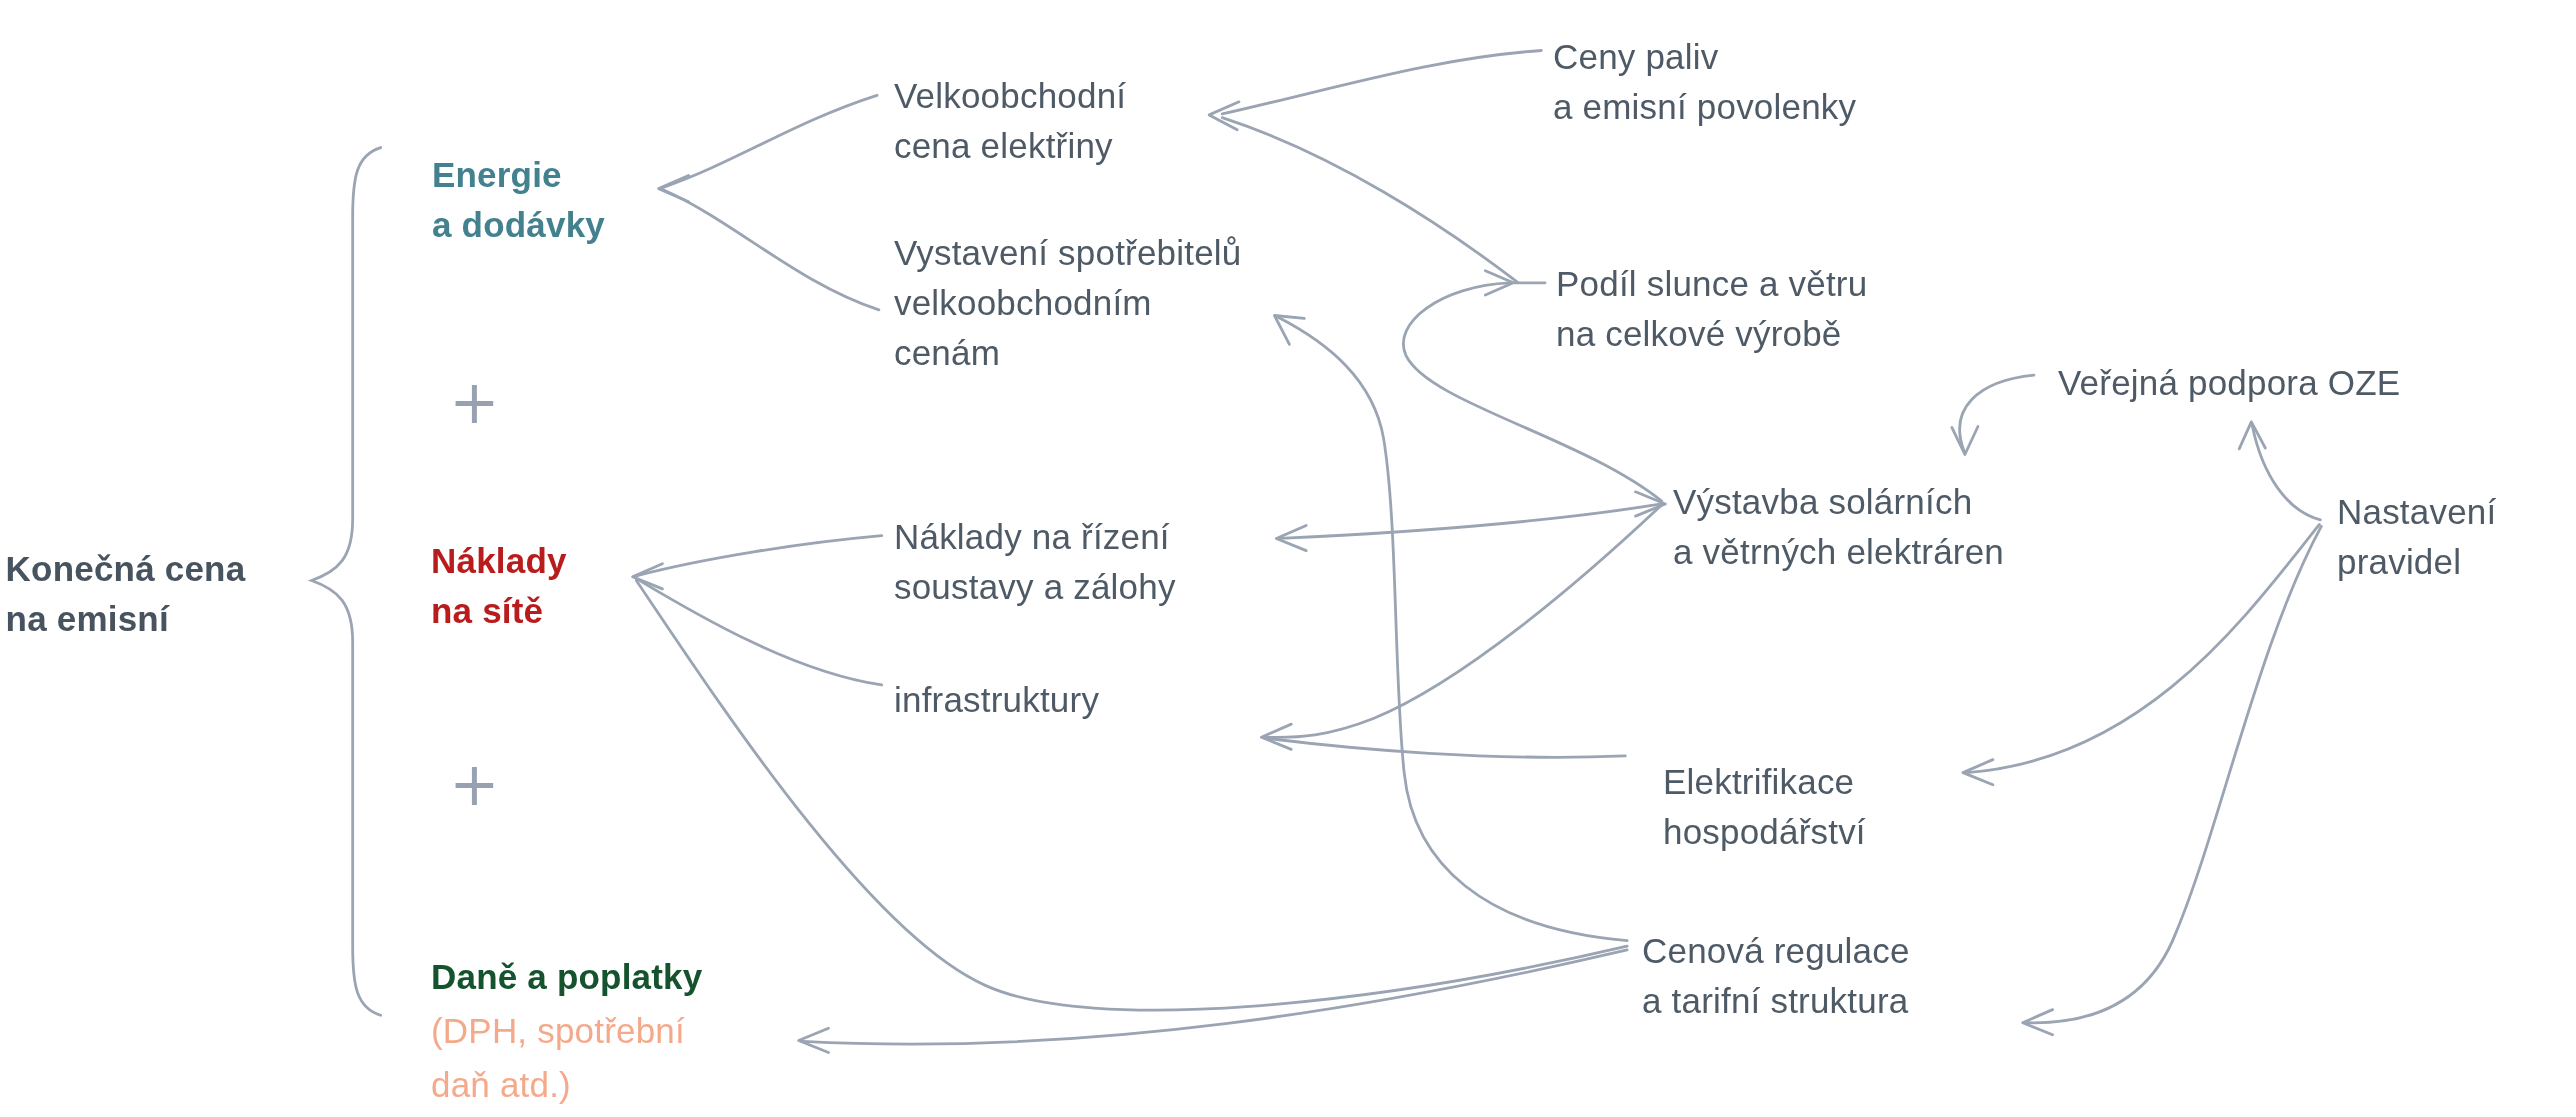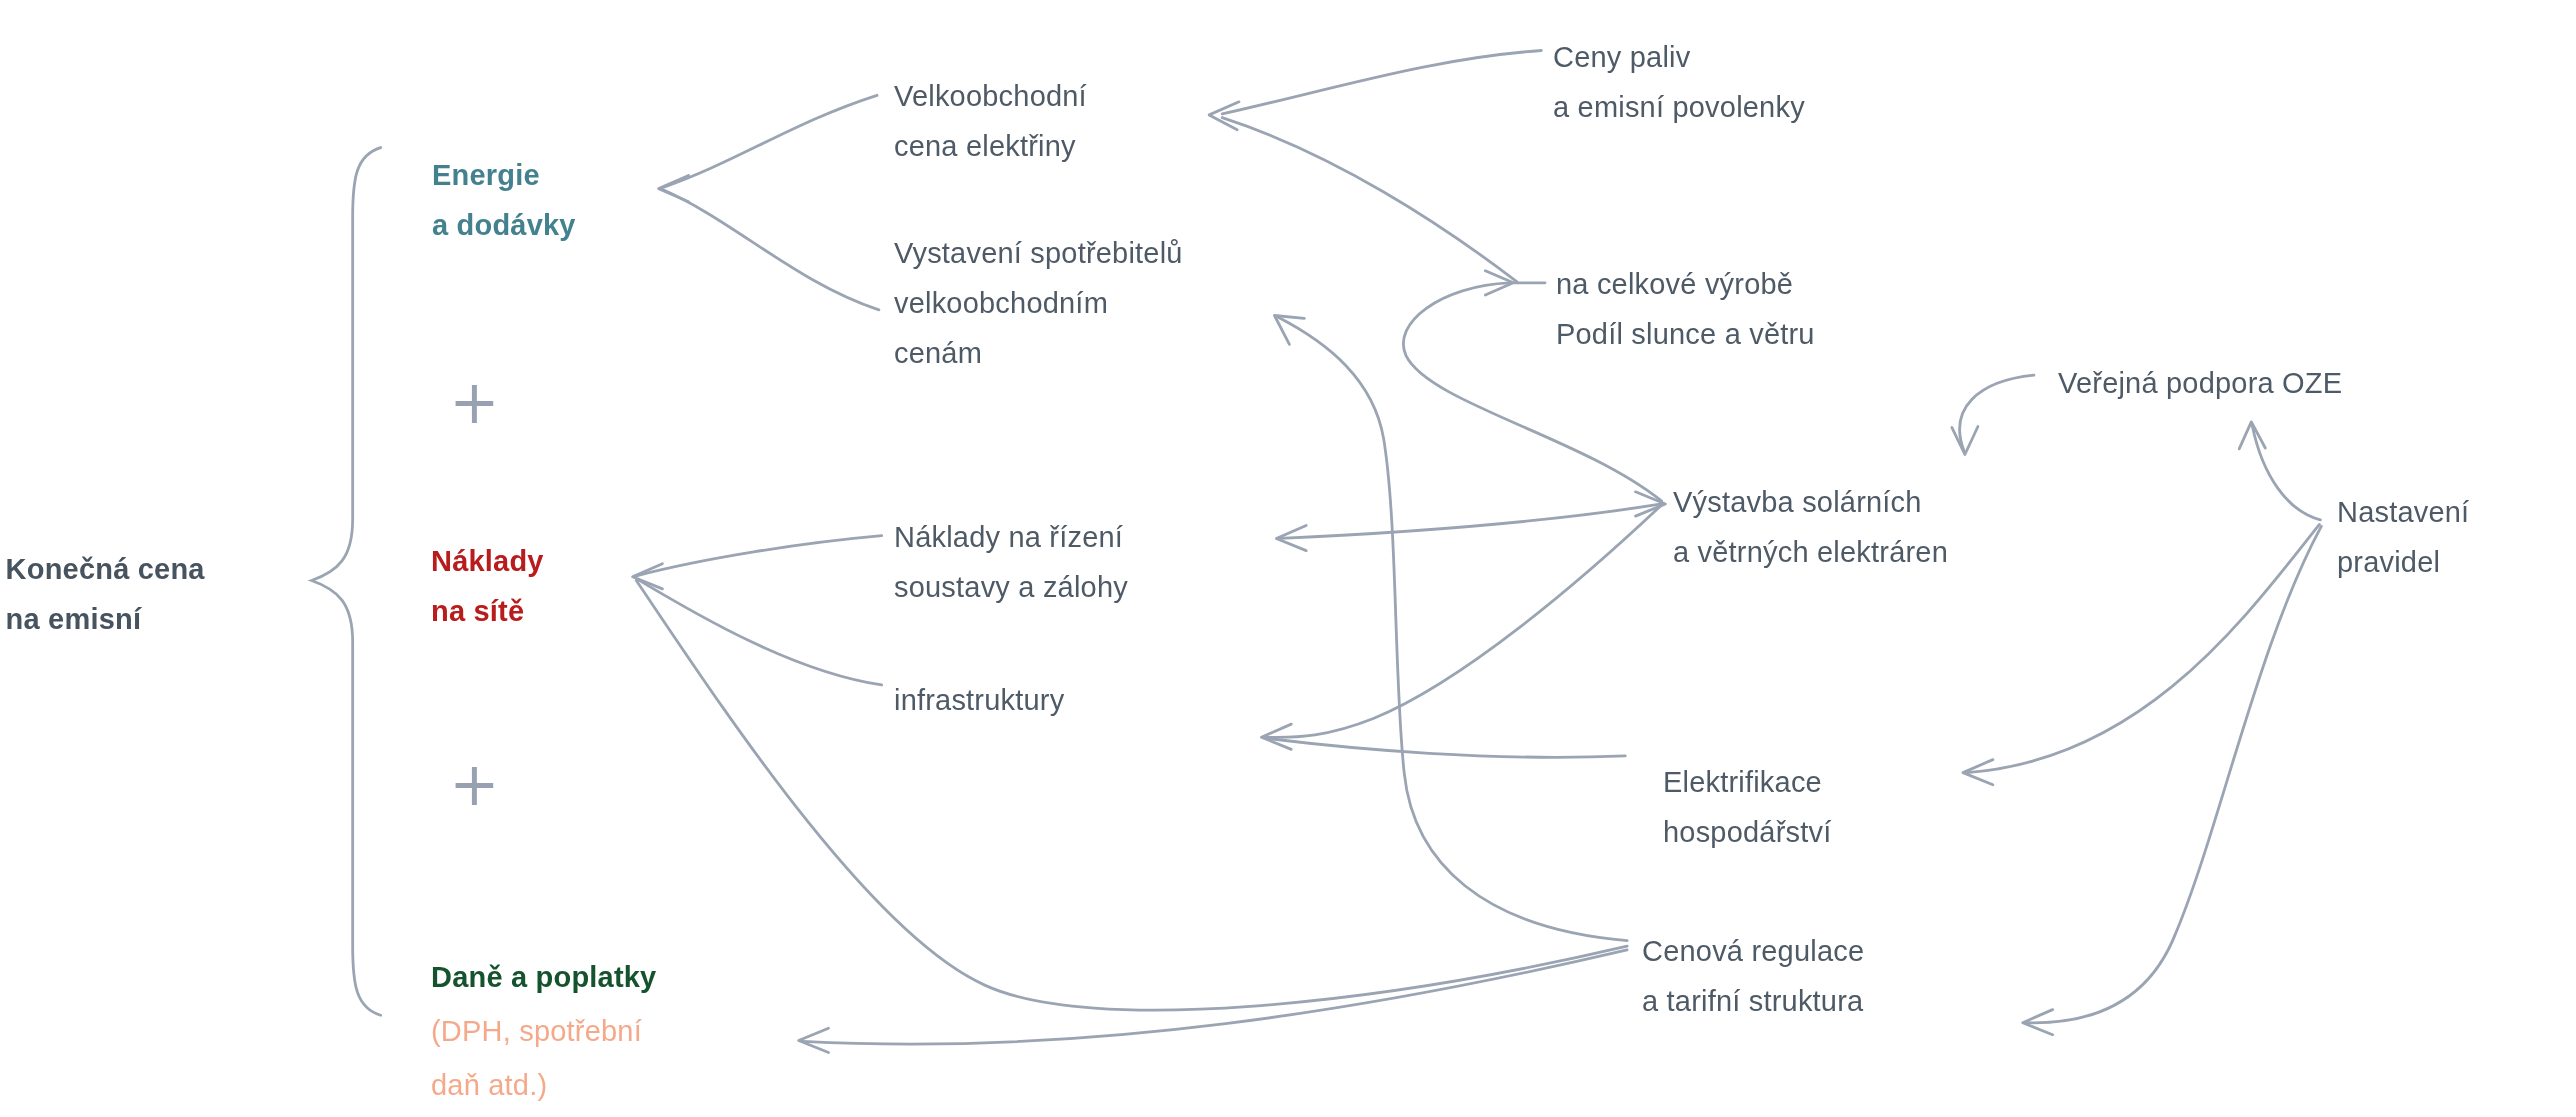--- a/index.html
+++ b/index.html
@@ -5,21 +5,21 @@
   html,body{margin:0;padding:0;background:#ffffff;}
   .stage{
     position:relative;
     width:2576px;height:1118px;
     background:#ffffff;
     font-family:"Liberation Sans","DejaVu Sans",sans-serif;
     overflow:hidden;
   }
   .node{
     position:absolute;
-    font-size:29px;
+    font-size:35px;
     line-height:50px;
     color:#4e5a66;
     white-space:nowrap;
     letter-spacing:0.2px;
   }
   .node span{display:block;}
   .bold{font-weight:bold;}
   .c-dark{color:#47535f;margin-top:22px;}
   .c-teal{color:#43818f;}
   .c-mint{color:#b91c1c;}
@@ -137,22 +137,22 @@
   <div class="node" style="left:894px;top:675px;">
     <span>infrastruktury</span>
   </div>
 
   <div class="node" style="left:1553px;top:32px;">
     <span>Ceny paliv</span>
     <span>a emisní povolenky</span>
   </div>
 
   <div class="node" style="left:1556px;top:259px;">
+    <span>Podíl slunce a větru</span>
     <span>na celkové výrobě</span>
-    <span>Podíl slunce a větru</span>
   </div>
 
   <div class="node" style="left:1673px;top:477px;">
     <span>Výstavba solárních</span>
     <span>a větrných elektráren</span>
   </div>
 
   <div class="node" style="left:1663px;top:729px;margin-top:28px;">
     <span>Elektrifikace</span>
     <span>hospodářství</span>

